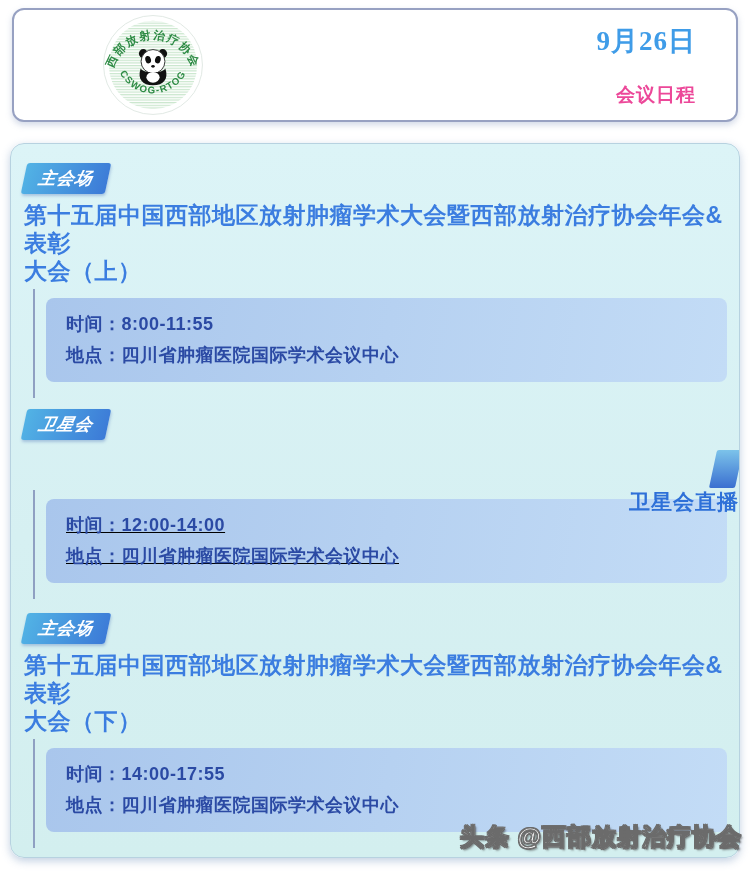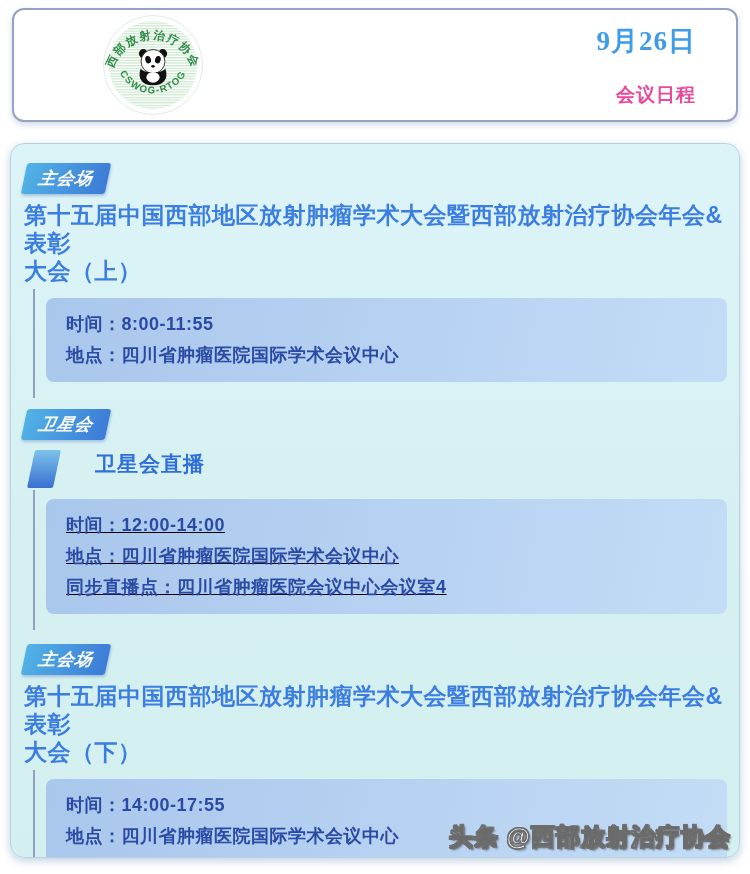--- a/index.html
+++ b/index.html
@@ -48,34 +48,34 @@
   }
   .timeline.no-top{margin-top:0;text-decoration:underline;}
   .info-box{
     background:linear-gradient(100deg,#a9c6ec 0%,#c3dcf6 100%);
     border-radius:8px;padding:11px 20px;
     font-size:18px;font-weight:bold;color:#2b4aa4;line-height:31px;
   }
   .info-line{letter-spacing:0.5px;}
 
   .subtitle-row{
-    display:flex;align-items:flex-start;margin:10px 0 0 20px;height:40px;
+    display:flex;align-items:flex-end;margin:10px 0 0 20px;height:40px;flex-direction:column;
   }
   .marker{
     width:26px;height:38px;flex:0 0 auto;
     background:linear-gradient(180deg,#7cc3ea 0%,#3a6fd0 100%);
     transform:skewX(-12deg);border-radius:2px;
   }
   .sub-title{
     margin-left:38px;font-size:21px;font-weight:bold;color:#2e70d8;letter-spacing:1px;
   }
 
   
   .watermark{
-    position:absolute;right:19px;bottom:21px;
+    position:absolute;right:8px;bottom:21px;
     font-size:24px;font-weight:bold;color:#ffffff;letter-spacing:1px;
     -webkit-text-stroke:1px #6b6b6b;
     text-shadow:1px 1px 0 #6b6b6b,-1px -1px 0 #6b6b6b,1px -1px 0 #6b6b6b,-1px 1px 0 #6b6b6b,2px 2px 2px rgba(60,60,60,.6);
   }
 </style>
 </head>
 <body>
 
 <div class="page">
 
@@ -132,21 +132,20 @@
       <span class="badge mt1">卫星会</span>
     </div>
     <div class="subtitle-row">
       <span class="marker"></span>
       <span class="sub-title">卫星会直播</span>
     </div>
     <div class="timeline no-top">
       <div class="info-box">
         <div class="info-line">时间：12:00-14:00</div>
         <div class="info-line">地点：四川省肿瘤医院国际学术会议中心</div>
-        <div class="info-line">同步直播点：四川省肿瘤医院会议中心会议室4</div>
       </div>
     </div>
 
     <div>
       <span class="badge mt2">主会场</span>
     </div>
     <div class="s-title">第十五届中国西部地区放射肿瘤学术大会暨西部放射治疗协会年会&amp;表彰
 大会（下）</div>
     <div class="timeline">
       <div class="info-box">

